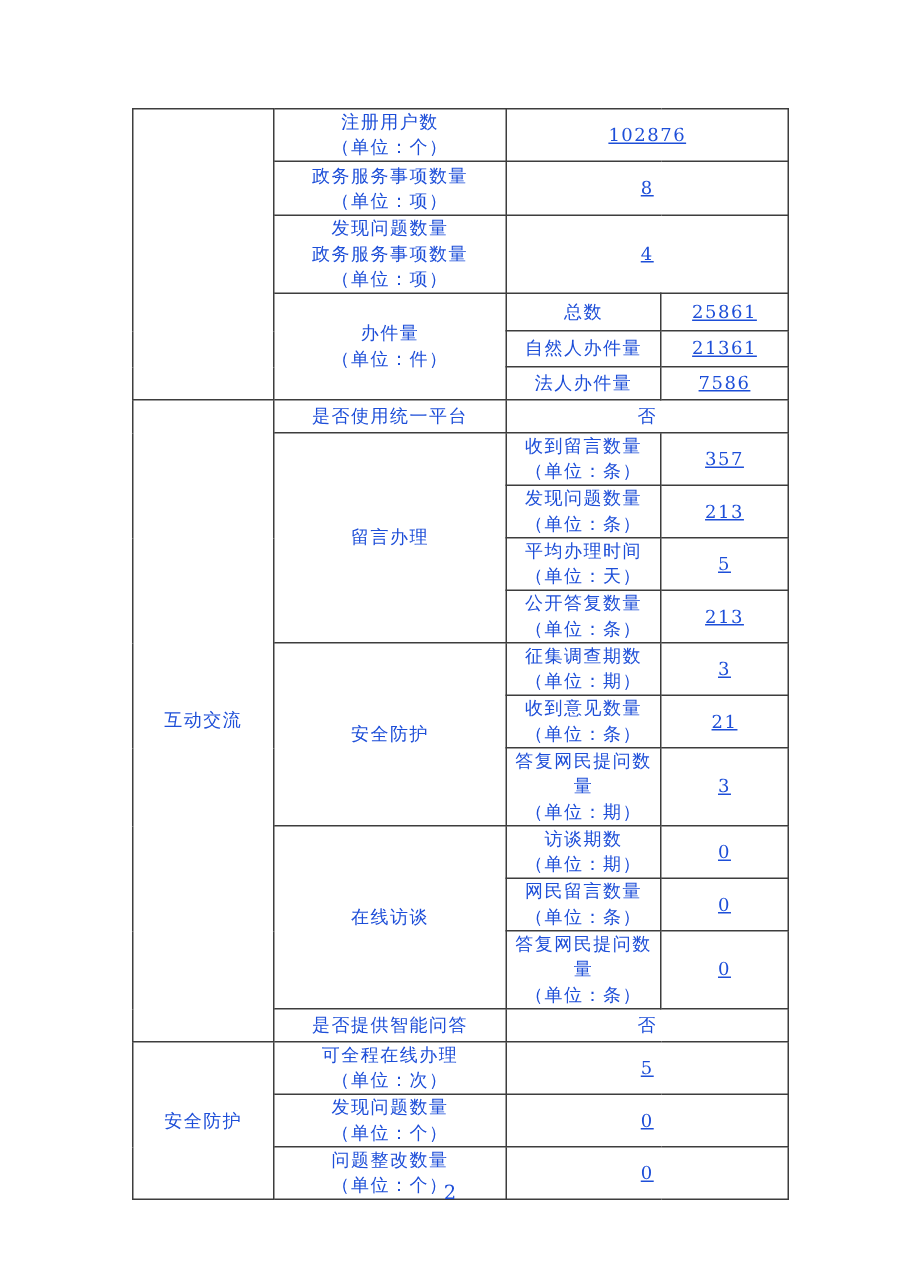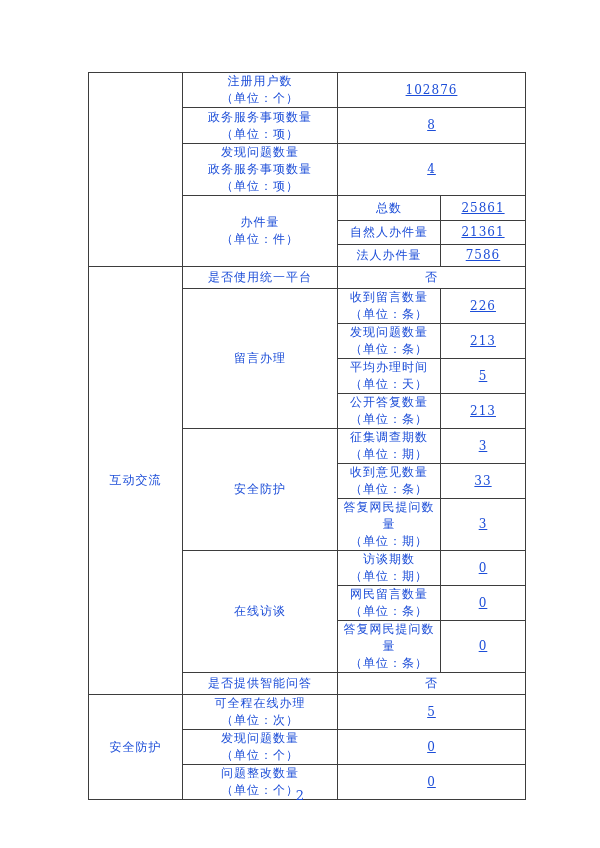--- a/index.html
+++ b/index.html
@@ -105,21 +105,21 @@
       <td rowspan="12" class="sect-top">互动交流</td>
       <td class="sect-top">是否使用统一平台</td>
       <td colspan="2" class="sect-top">否</td>
     </tr>
     <tr class="h35">
       <td rowspan="4">留言办理</td>
       <td>
         <div>收到留言数量</div>
         <div>（单位：条）</div>
       </td>
-      <td class="num">226</td>
+      <td class="num">357</td>
     </tr>
     <tr class="h35">
       <td>
         <div>发现问题数量</div>
         <div>（单位：条）</div>
       </td>
       <td class="num">213</td>
     </tr>
     <tr class="h35">
       <td>
@@ -141,21 +141,21 @@
         <div>征集调查期数</div>
         <div>（单位：期）</div>
       </td>
       <td class="num">3</td>
     </tr>
     <tr class="h35">
       <td>
         <div>收到意见数量</div>
         <div>（单位：条）</div>
       </td>
-      <td class="num">33</td>
+      <td class="num">21</td>
     </tr>
     <tr class="h35">
       <td>
         <div>答复网民提问数量</div>
         <div>（单位：期）</div>
       </td>
       <td class="num">3</td>
     </tr>
     <tr class="h35">
       <td rowspan="3">在线访谈</td>

